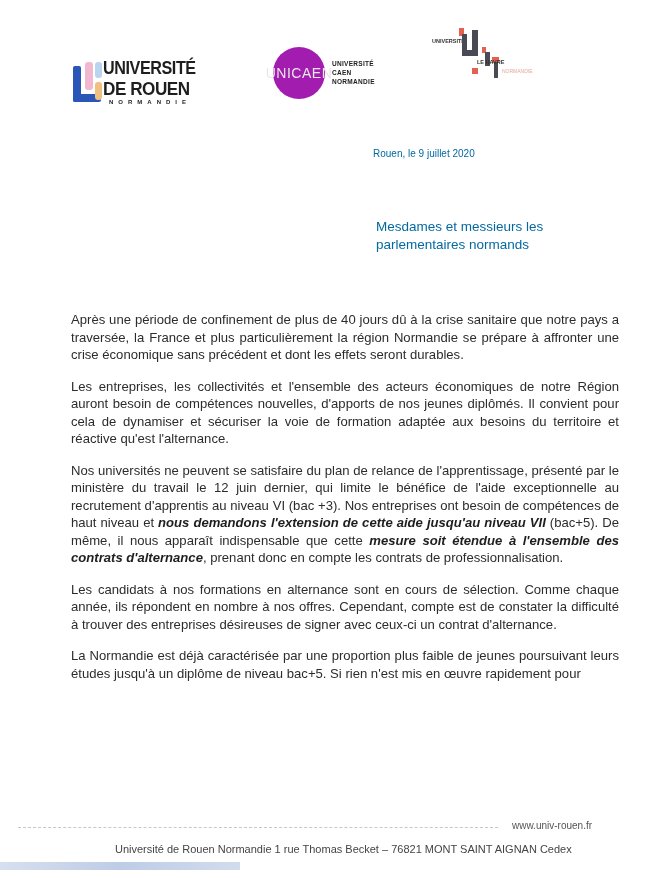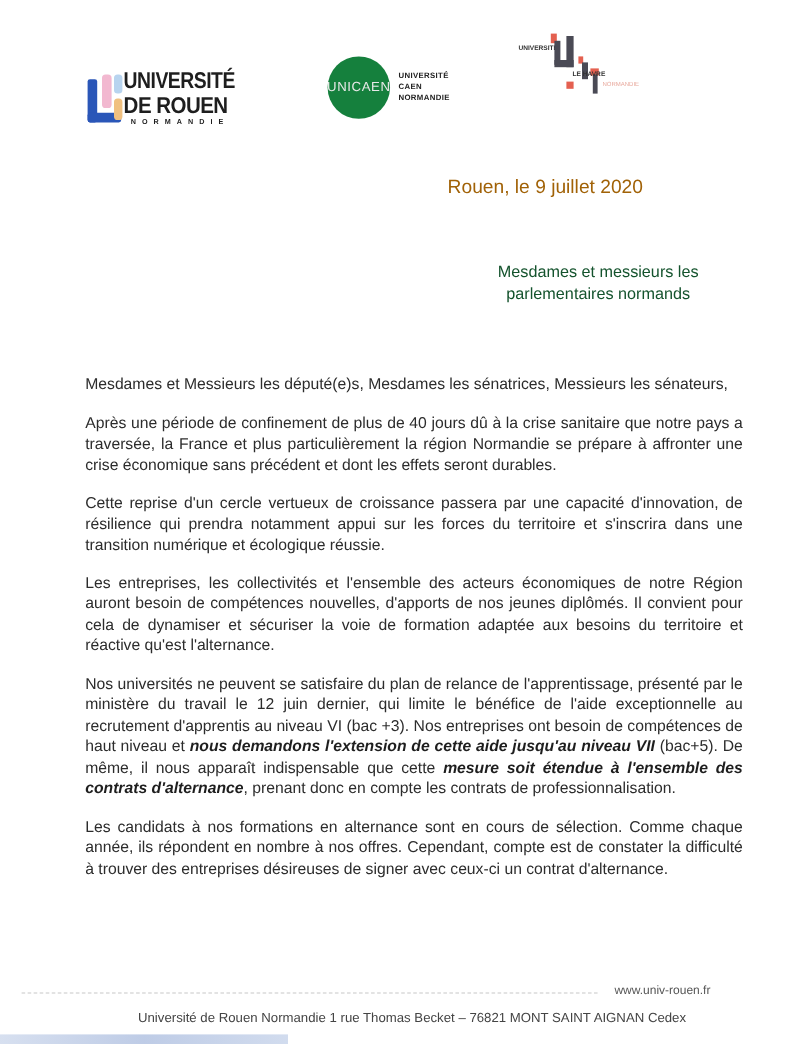--- a/index.html
+++ b/index.html
@@ -9,30 +9,30 @@
     .rouen-mark .blue { position: absolute; left: 0; top: 6px; width: 8px; height: 36px; background: #2a56b8; border-radius: 2px; }
     .rouen-mark .blue-b { position: absolute; left: 0; top: 34px; width: 28px; height: 8px; background: #2a56b8; border-radius: 2px; }
     .rouen-mark .pink { position: absolute; left: 12px; top: 2px; width: 8px; height: 28px; background: #f2b8d0; border-radius: 3px; }
     .rouen-mark .cyan { position: absolute; left: 22px; top: 2px; width: 7px; height: 16px; background: #b8d4ef; border-radius: 3px; }
     .rouen-mark .orange { position: absolute; left: 22px; top: 22px; width: 7px; height: 18px; background: #f0c080; border-radius: 3px; }
     .rouen-text { position: absolute; left: 30px; top: 0; font-weight: bold; color: #1e1e1e; line-height: 1; }
     .rouen-text .l1 { font-size: 19px; letter-spacing: -0.5px; display: block; transform: scaleX(0.85); transform-origin: left; }
     .rouen-text .l2 { font-size: 19px; letter-spacing: -0.5px; display: block; margin-top: 2px; transform: scaleX(0.9); transform-origin: left; }
     .rouen-text .l3 { font-size: 6px; letter-spacing: 5px; display: block; margin-top: 1px; padding-left: 6px; }
     .logo-caen { position: absolute; left: 273px; top: 47px; width: 120px; height: 56px; }
-    .caen-circle { position: absolute; left: 0; top: 0; width: 52px; height: 52px; border-radius: 50%; background: #15803d; color: #e8e8e8; font-size: 11px; display: flex; align-items: center; justify-content: center; letter-spacing: 0.5px; }
+    .caen-circle { position: absolute; left: 0; top: 0; width: 52px; height: 52px; border-radius: 50%; background: #a21caf; color: #e8e8e8; font-size: 14px; display: flex; align-items: center; justify-content: center; letter-spacing: 0.5px; }
     .caen-text { position: absolute; left: 59px; top: 12px; font-size: 6.5px; font-weight: bold; line-height: 9px; color: #222; letter-spacing: 0.3px; }
     .logo-havre { position: absolute; left: 432px; top: 22px; width: 120px; height: 56px; }
     .havre-univ { position: absolute; left: 0; top: 16px; font-size: 5.5px; font-weight: bold; color: #333; }
     .havre-bar { position: absolute; background: #4a4a55; }
     .havre-red { position: absolute; background: #e46050; }
     .havre-le { position: absolute; left: 45px; top: 37px; font-size: 5.5px; font-weight: bold; color: #333; }
     .havre-norm { position: absolute; left: 70px; top: 46px; font-size: 5px; color: #e8a89c; }
-    .date { position: absolute; left: 373px; top: 148px; font-size: 16px; color: #a16207; }
-    .recipient { position: absolute; left: 376px; top: 218px; width: 245px; font-size: 13.5px; line-height: 18px; color: #14532d; text-align: center; }
+    .date { position: absolute; left: 373px; top: 148px; font-size: 10px; color: #0369a1; }
+    .recipient { position: absolute; left: 376px; top: 218px; width: 245px; font-size: 13.5px; line-height: 18px; color: #0369a1; }
     .body { position: absolute; left: 71px; top: 311px; width: 548px; font-size: 13.1px; line-height: 17.5px; color: #2c2c2c; }
     .body p { margin: 0 0 14px 0; text-align: justify; }
     .body p.salutation { margin-bottom: 15px; }
     .body b { font-weight: bold; color: #1e1e1e; font-style: italic; }
     .footer-line { position: absolute; left: 18px; top: 827px; width: 480px; border-top: 1px dashed #c8c8c8; }
     .footer-url { position: absolute; left: 512px; top: 820px; font-size: 10px; color: #555; }
     .footer-address { position: absolute; left: 90px; top: 843px; font-size: 11px; color: #444; padding-left: 25px; }
     .footer-strip { position: absolute; left: 0; top: 862px; width: 240px; height: 8px; background: linear-gradient(90deg, #cdd8ec, #aebfe0, #c6d3ea); opacity: 0.8; }
   </style>
 </head>
@@ -76,24 +76,23 @@
   <div class="havre-red" style="left:40px;top:46px;width:6px;height:6px;"></div>
   <div class="havre-bar" style="left:62px;top:40px;width:4px;height:16px;"></div>
   <div class="havre-le">LE HAVRE</div>
   <div class="havre-norm">NORMANDIE</div>
 </div>
 
 <div class="date">Rouen, le 9 juillet 2020</div>
 <div class="recipient">Mesdames et messieurs les parlementaires normands</div>
 
 <div class="body">
-  <p class="salutation">Mesdames et Messieurs les député(e)s, Mesdames les sénatrices, Messieurs les sénateurs,</p>
   <p>Après une période de confinement de plus de 40 jours dû à la crise sanitaire que notre pays a traversée, la France et plus particulièrement la région Normandie se prépare à affronter une crise économique sans précédent et dont les effets seront durables.</p>
-  <p>Cette reprise d'un cercle vertueux de croissance passera par une capacité d'innovation, de résilience qui prendra notamment appui sur les forces du territoire et s'inscrira dans une transition numérique et écologique réussie.</p>
   <p>Les entreprises, les collectivités et l'ensemble des acteurs économiques de notre Région auront besoin de compétences nouvelles, d'apports de nos jeunes diplômés. Il convient pour cela de dynamiser et sécuriser la voie de formation adaptée aux besoins du territoire et réactive qu'est l'alternance.</p>
   <p><span>Nos universités ne peuvent se satisfaire du plan de relance de l'apprentissage, présenté par le ministère du travail le 12 juin dernier, qui limite le bénéfice de l'aide exceptionnelle au recrutement d'apprentis au niveau VI (bac +3). Nos entreprises ont besoin de compétences de haut niveau et </span><b>nous demandons l'extension de cette aide jusqu'au niveau VII</b><span> (bac+5). De même, il nous apparaît indispensable que cette </span><b>mesure soit étendue à l'ensemble des contrats d'alternance</b><span>, prenant donc en compte les contrats de professionnalisation.</span></p>
   <p>Les candidats à nos formations en alternance sont en cours de sélection. Comme chaque année, ils répondent en nombre à nos offres. Cependant, compte est de constater la difficulté à trouver des entreprises désireuses de signer avec ceux-ci un contrat d'alternance.</p>
+  <p>La Normandie est déjà caractérisée par une proportion plus faible de jeunes poursuivant leurs études jusqu'à un diplôme de niveau bac+5. Si rien n'est mis en œuvre rapidement pour</p>
 </div>
 
 <div class="footer-line"></div>
 <div class="footer-url">www.univ-rouen.fr</div>
 <div class="footer-address">Université de Rouen Normandie   1 rue Thomas Becket – 76821 MONT SAINT AIGNAN Cedex</div>
 <div class="footer-strip"></div>
 
 </body></html>

